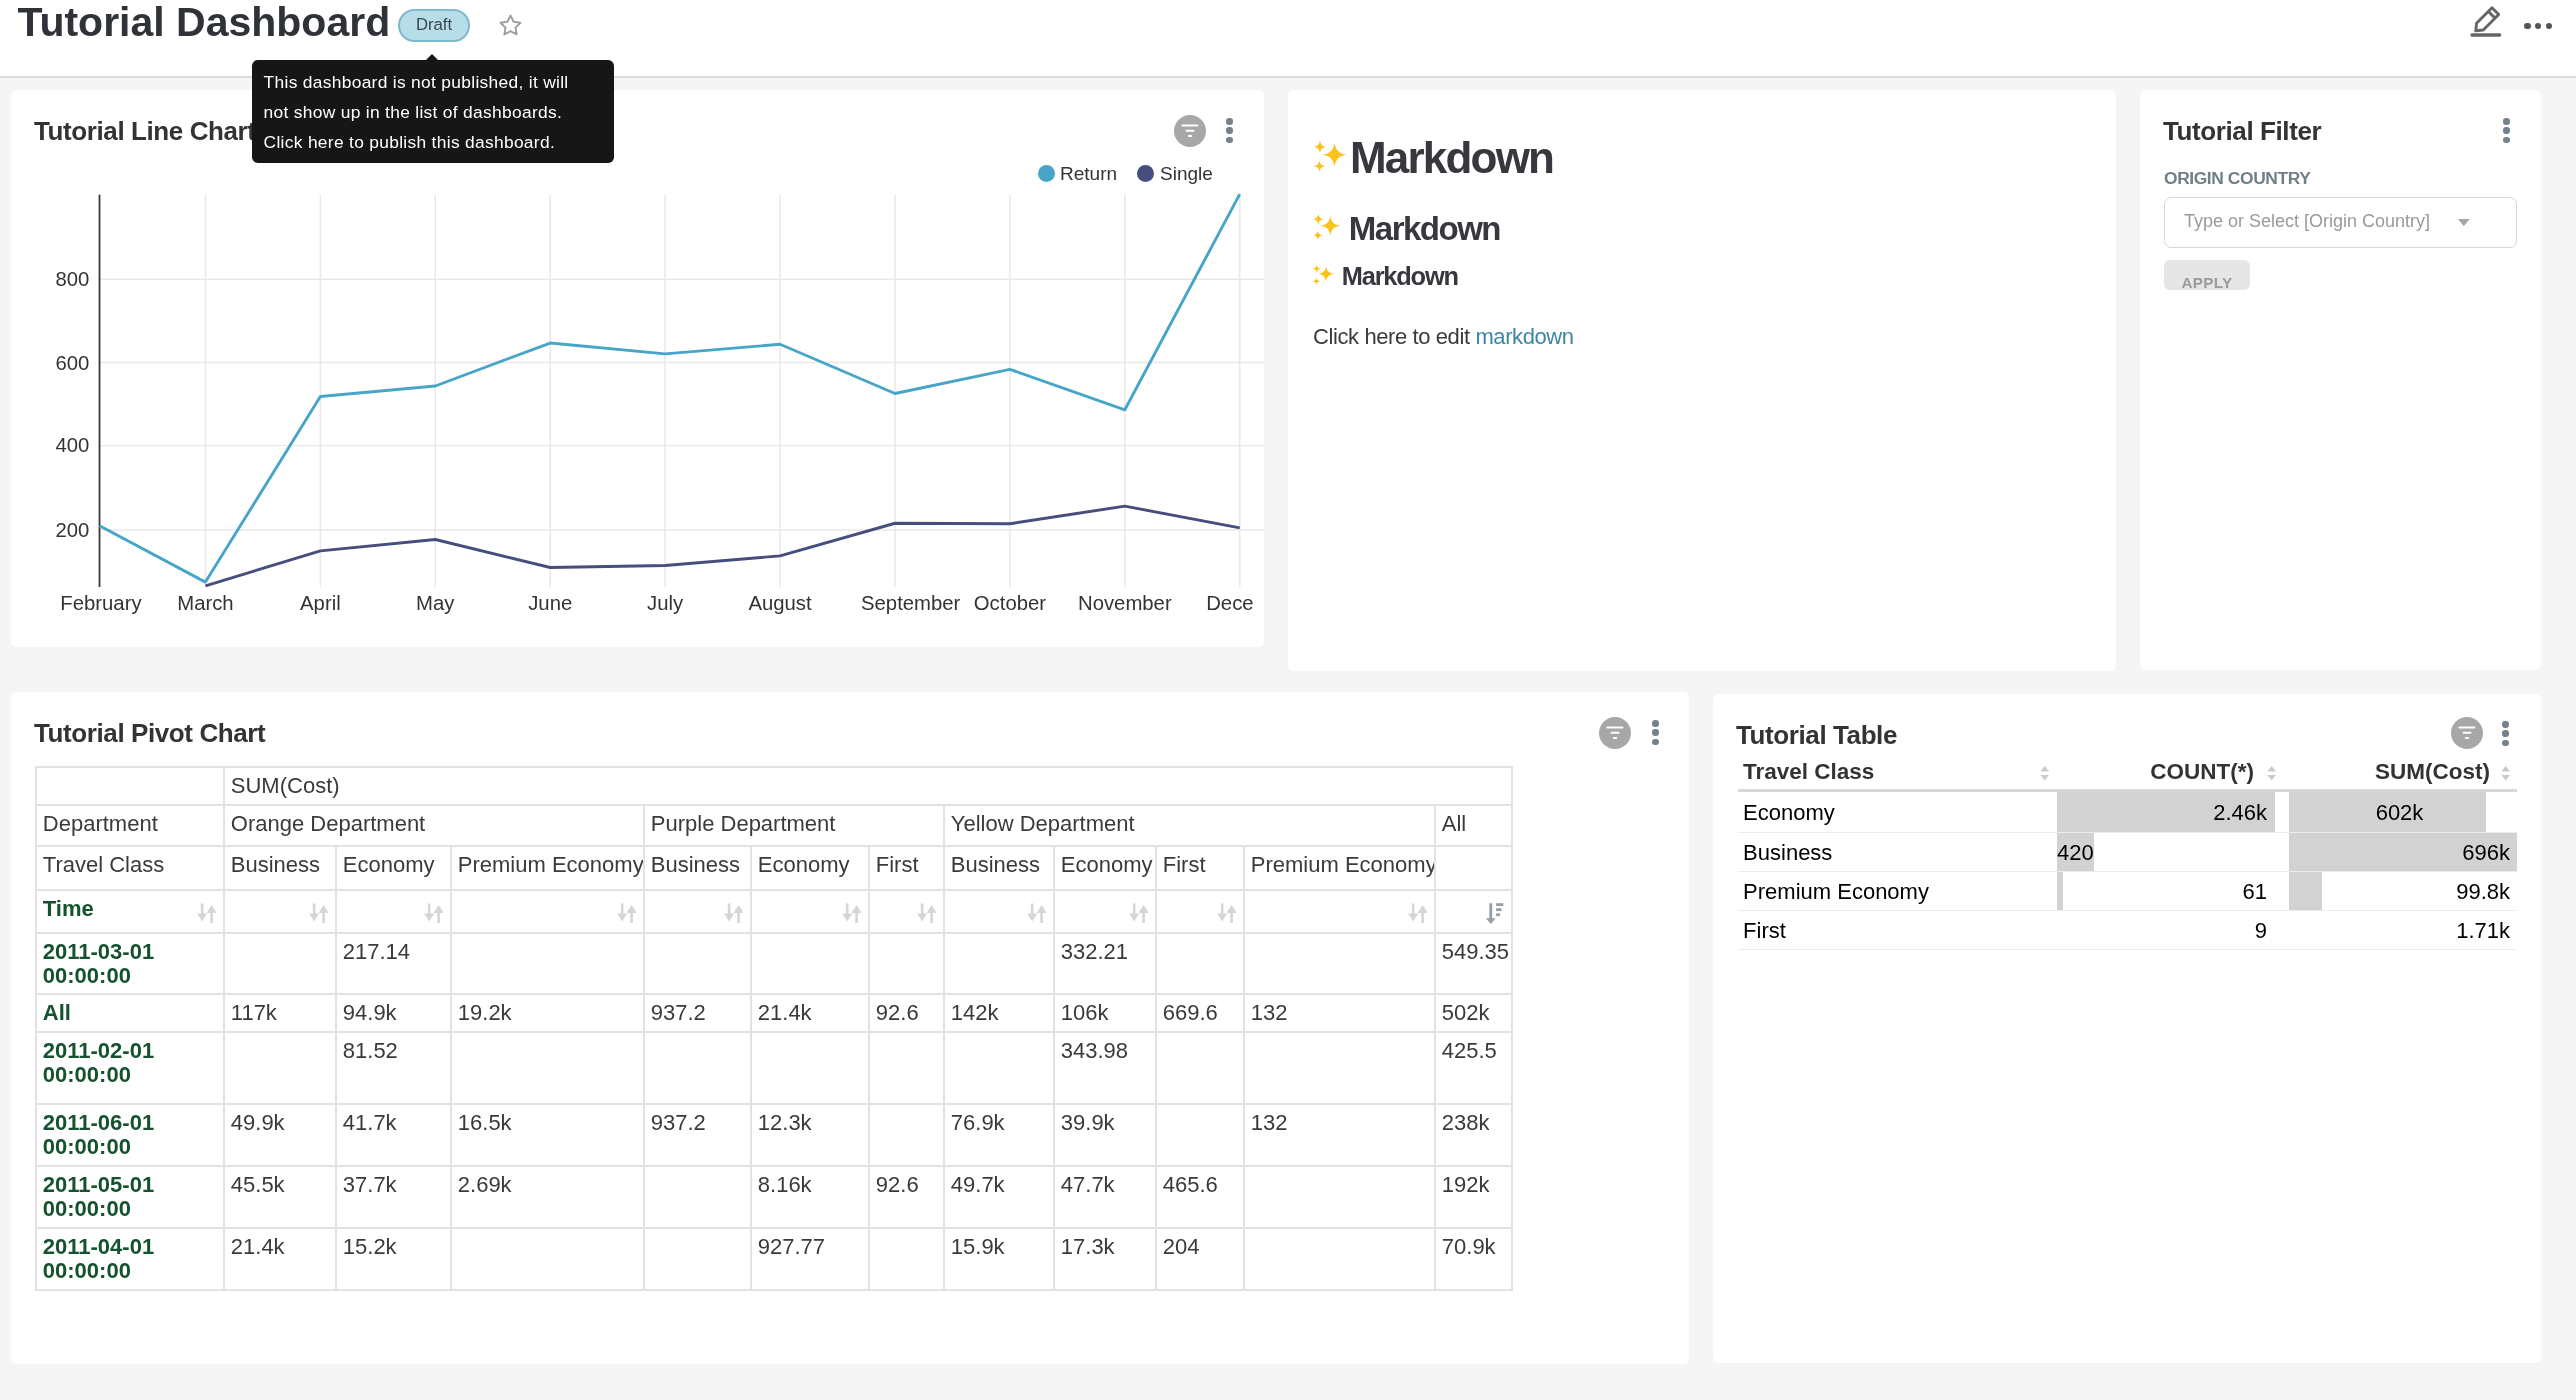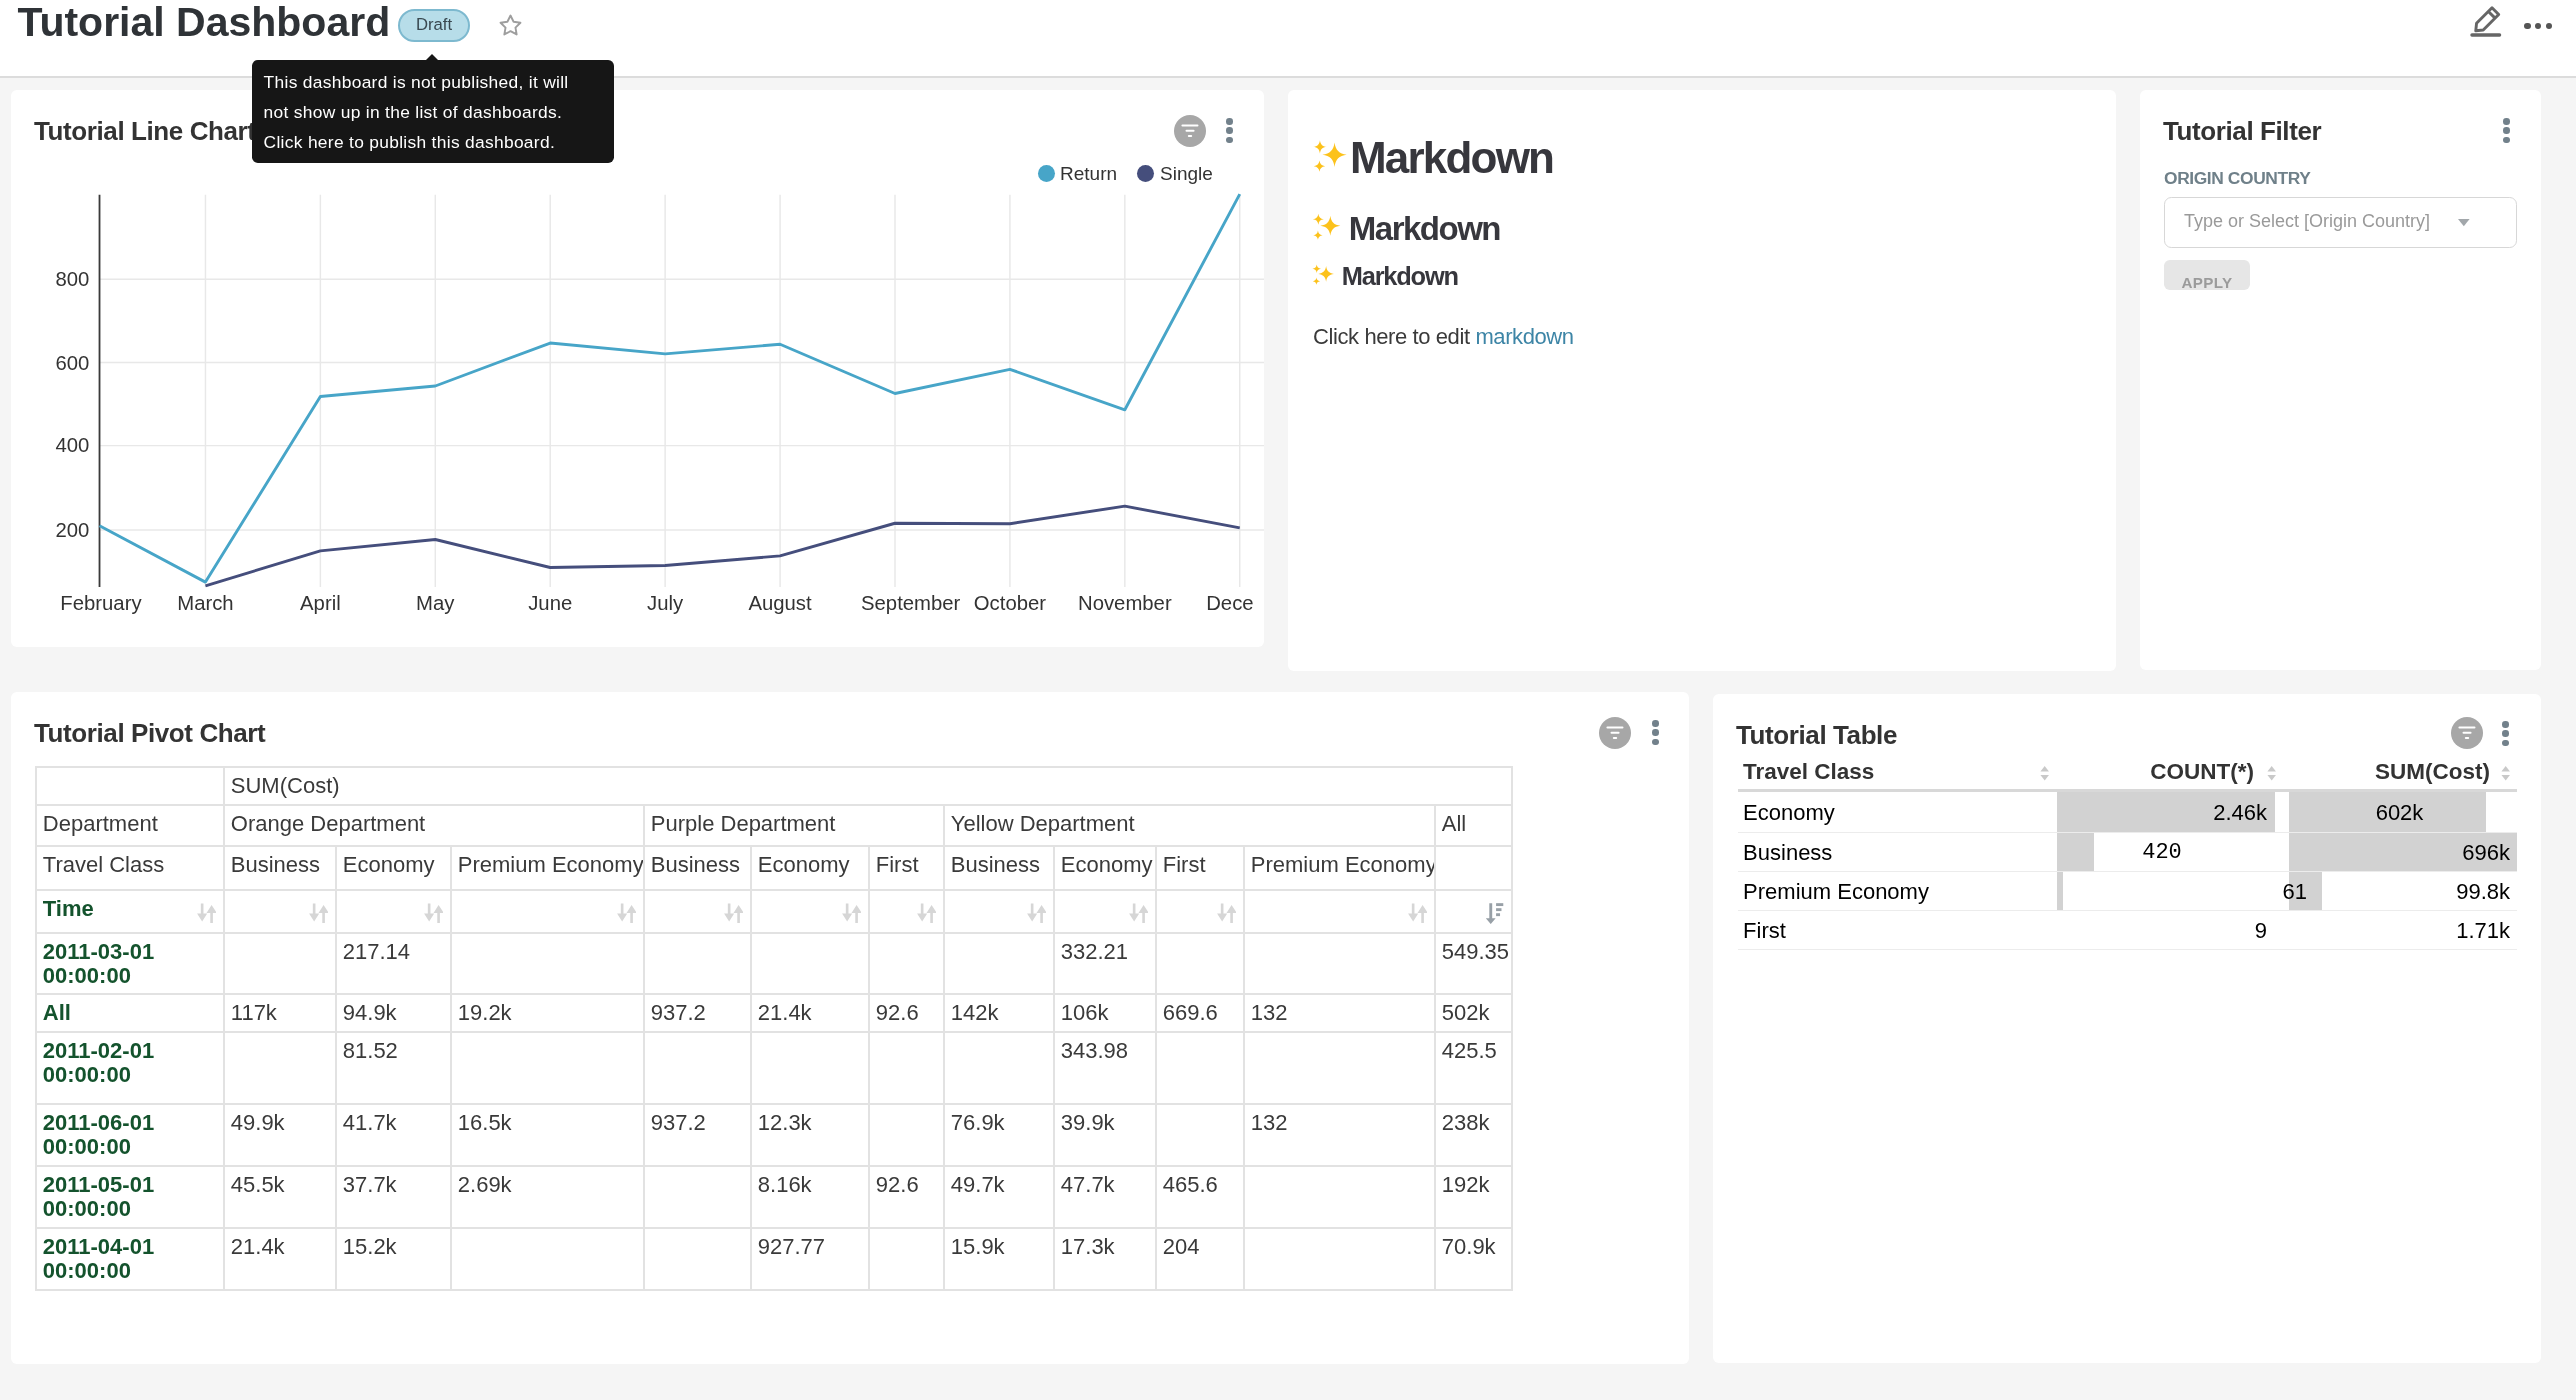--- a/index.html
+++ b/index.html
@@ -407,28 +407,28 @@
     <div class="bar" style="left:319px;width:218px;"></div>
     <div class="bar" style="left:551px;width:197px;"></div>
     <span class="num" style="left:5.1px;line-height:41px;">Economy</span>
     <span class="num" style="left:319px;width:210px;text-align:right;line-height:41px;">2.46k</span>
     <span class="num" style="left:551px;width:221px;text-align:center;line-height:41px;">602k</span>
   </div>
   <div class="trow" style="top:139px;height:39px;">
     <div class="bar" style="left:319px;width:37px;"></div>
     <div class="bar" style="left:551px;width:228px;"></div>
     <span class="num" style="left:5.1px;line-height:39px;">Business</span>
-    <span class="num" style="left:319px;width:210px;text-align:center;line-height:39px;font-family:Liberation Mono, monospace;">420</span>
+    <span class="num" style="left:319px;width:210px;text-align:left;line-height:39px;">420</span>
     <span class="num" style="left:551px;width:221px;text-align:right;line-height:39px;">696k</span>
   </div>
   <div class="trow" style="top:178px;height:39px;">
     <div class="bar" style="left:319px;width:5.8px;"></div>
     <div class="bar" style="left:551px;width:33px;"></div>
     <span class="num" style="left:5.1px;line-height:39px;">Premium Economy</span>
-    <span class="num" style="left:319px;width:210px;text-align:right;line-height:39px;margin-left:40px;">61</span>
+    <span class="num" style="left:319px;width:210px;text-align:right;line-height:39px;">61</span>
     <span class="num" style="left:551px;width:221px;text-align:right;line-height:39px;">99.8k</span>
   </div>
   <div class="trow" style="top:217px;height:39px;">
     <span class="num" style="left:5.1px;line-height:39px;">First</span>
     <span class="num" style="left:319px;width:210px;text-align:right;line-height:39px;">9</span>
     <span class="num" style="left:551px;width:221px;text-align:right;line-height:39px;">1.71k</span>
   </div>
 </div>
 
 

